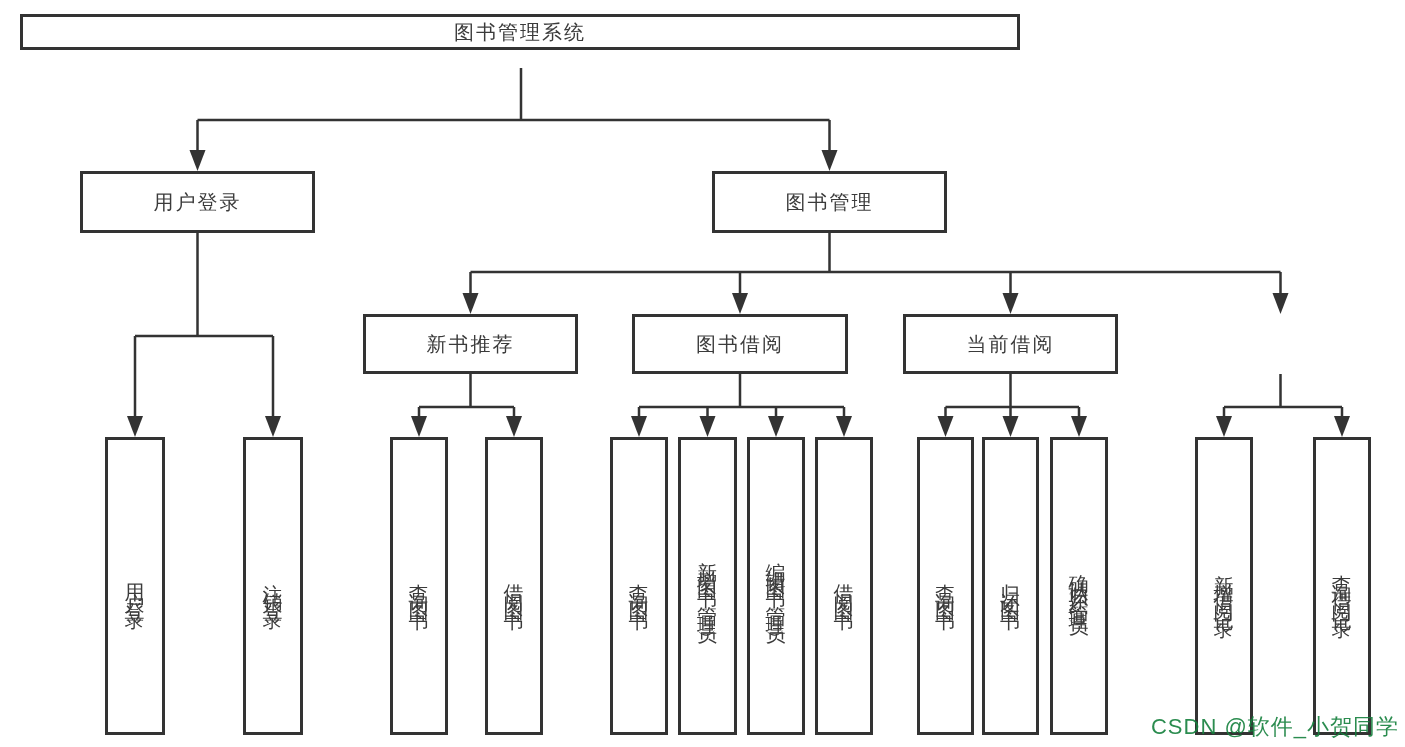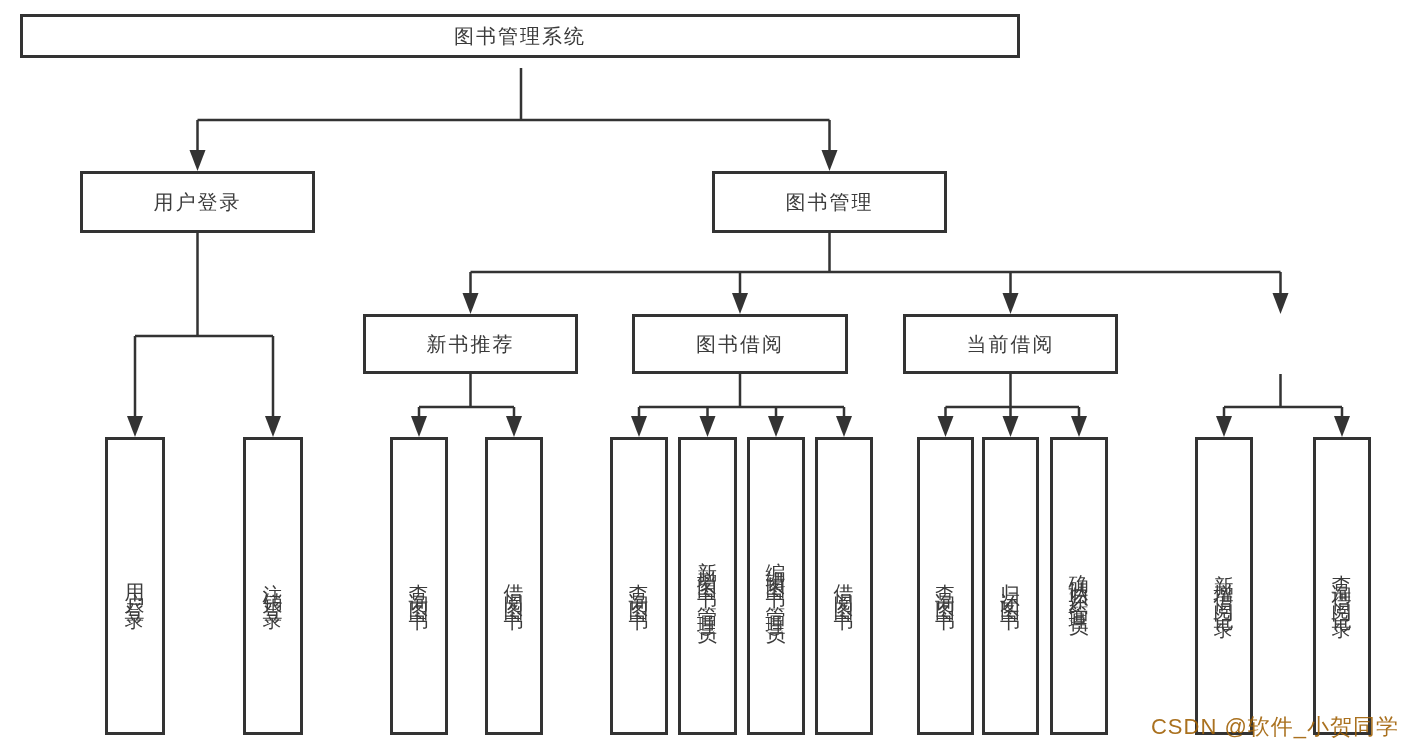--- a/index.html
+++ b/index.html
@@ -38,21 +38,21 @@
     text-orientation: mixed;
     letter-spacing: 9px;
     line-height: 1.1;
     white-space: nowrap;
   }
   .watermark {
     position: absolute;
     right: 6px;
     top: 712px;
     font-size: 22px;
-    color: #a16207;
+    color: #15803d;
     letter-spacing: 1px;
     white-space: nowrap;
     z-index: 3;
     opacity: 0.9;
   }
 </style>
 </head>
 <body>
 
 <div class="canvas">
@@ -83,21 +83,21 @@
       <polygon points="768,416 784,416 776,437"></polygon>
       <polygon points="836,416 852,416 844,437"></polygon>
       <polygon points="937.5,416 953.5,416 945.5,437"></polygon>
       <polygon points="1002.5,416 1018.5,416 1010.5,437"></polygon>
       <polygon points="1071,416 1087,416 1079,437"></polygon>
       <polygon points="1216,416 1232,416 1224,437"></polygon>
       <polygon points="1334,416 1350,416 1342,437"></polygon>
     </g>
   </svg>
 
-  <div class="node h" style="left:20px;top:14px;width:1000px;height:44px">
+  <div class="node h" style="left:20px;top:14px;width:1000px;height:36px">
     <span class="lbl">图书管理系统</span>
   </div>
 
   <div class="node h" style="left:80px;top:171px;width:235px;height:62px">
     <span class="lbl">用户登录</span>
   </div>
   <div class="node h" style="left:363px;top:314px;width:215px;height:60px">
     <span class="lbl">新书推荐</span>
   </div>
 

